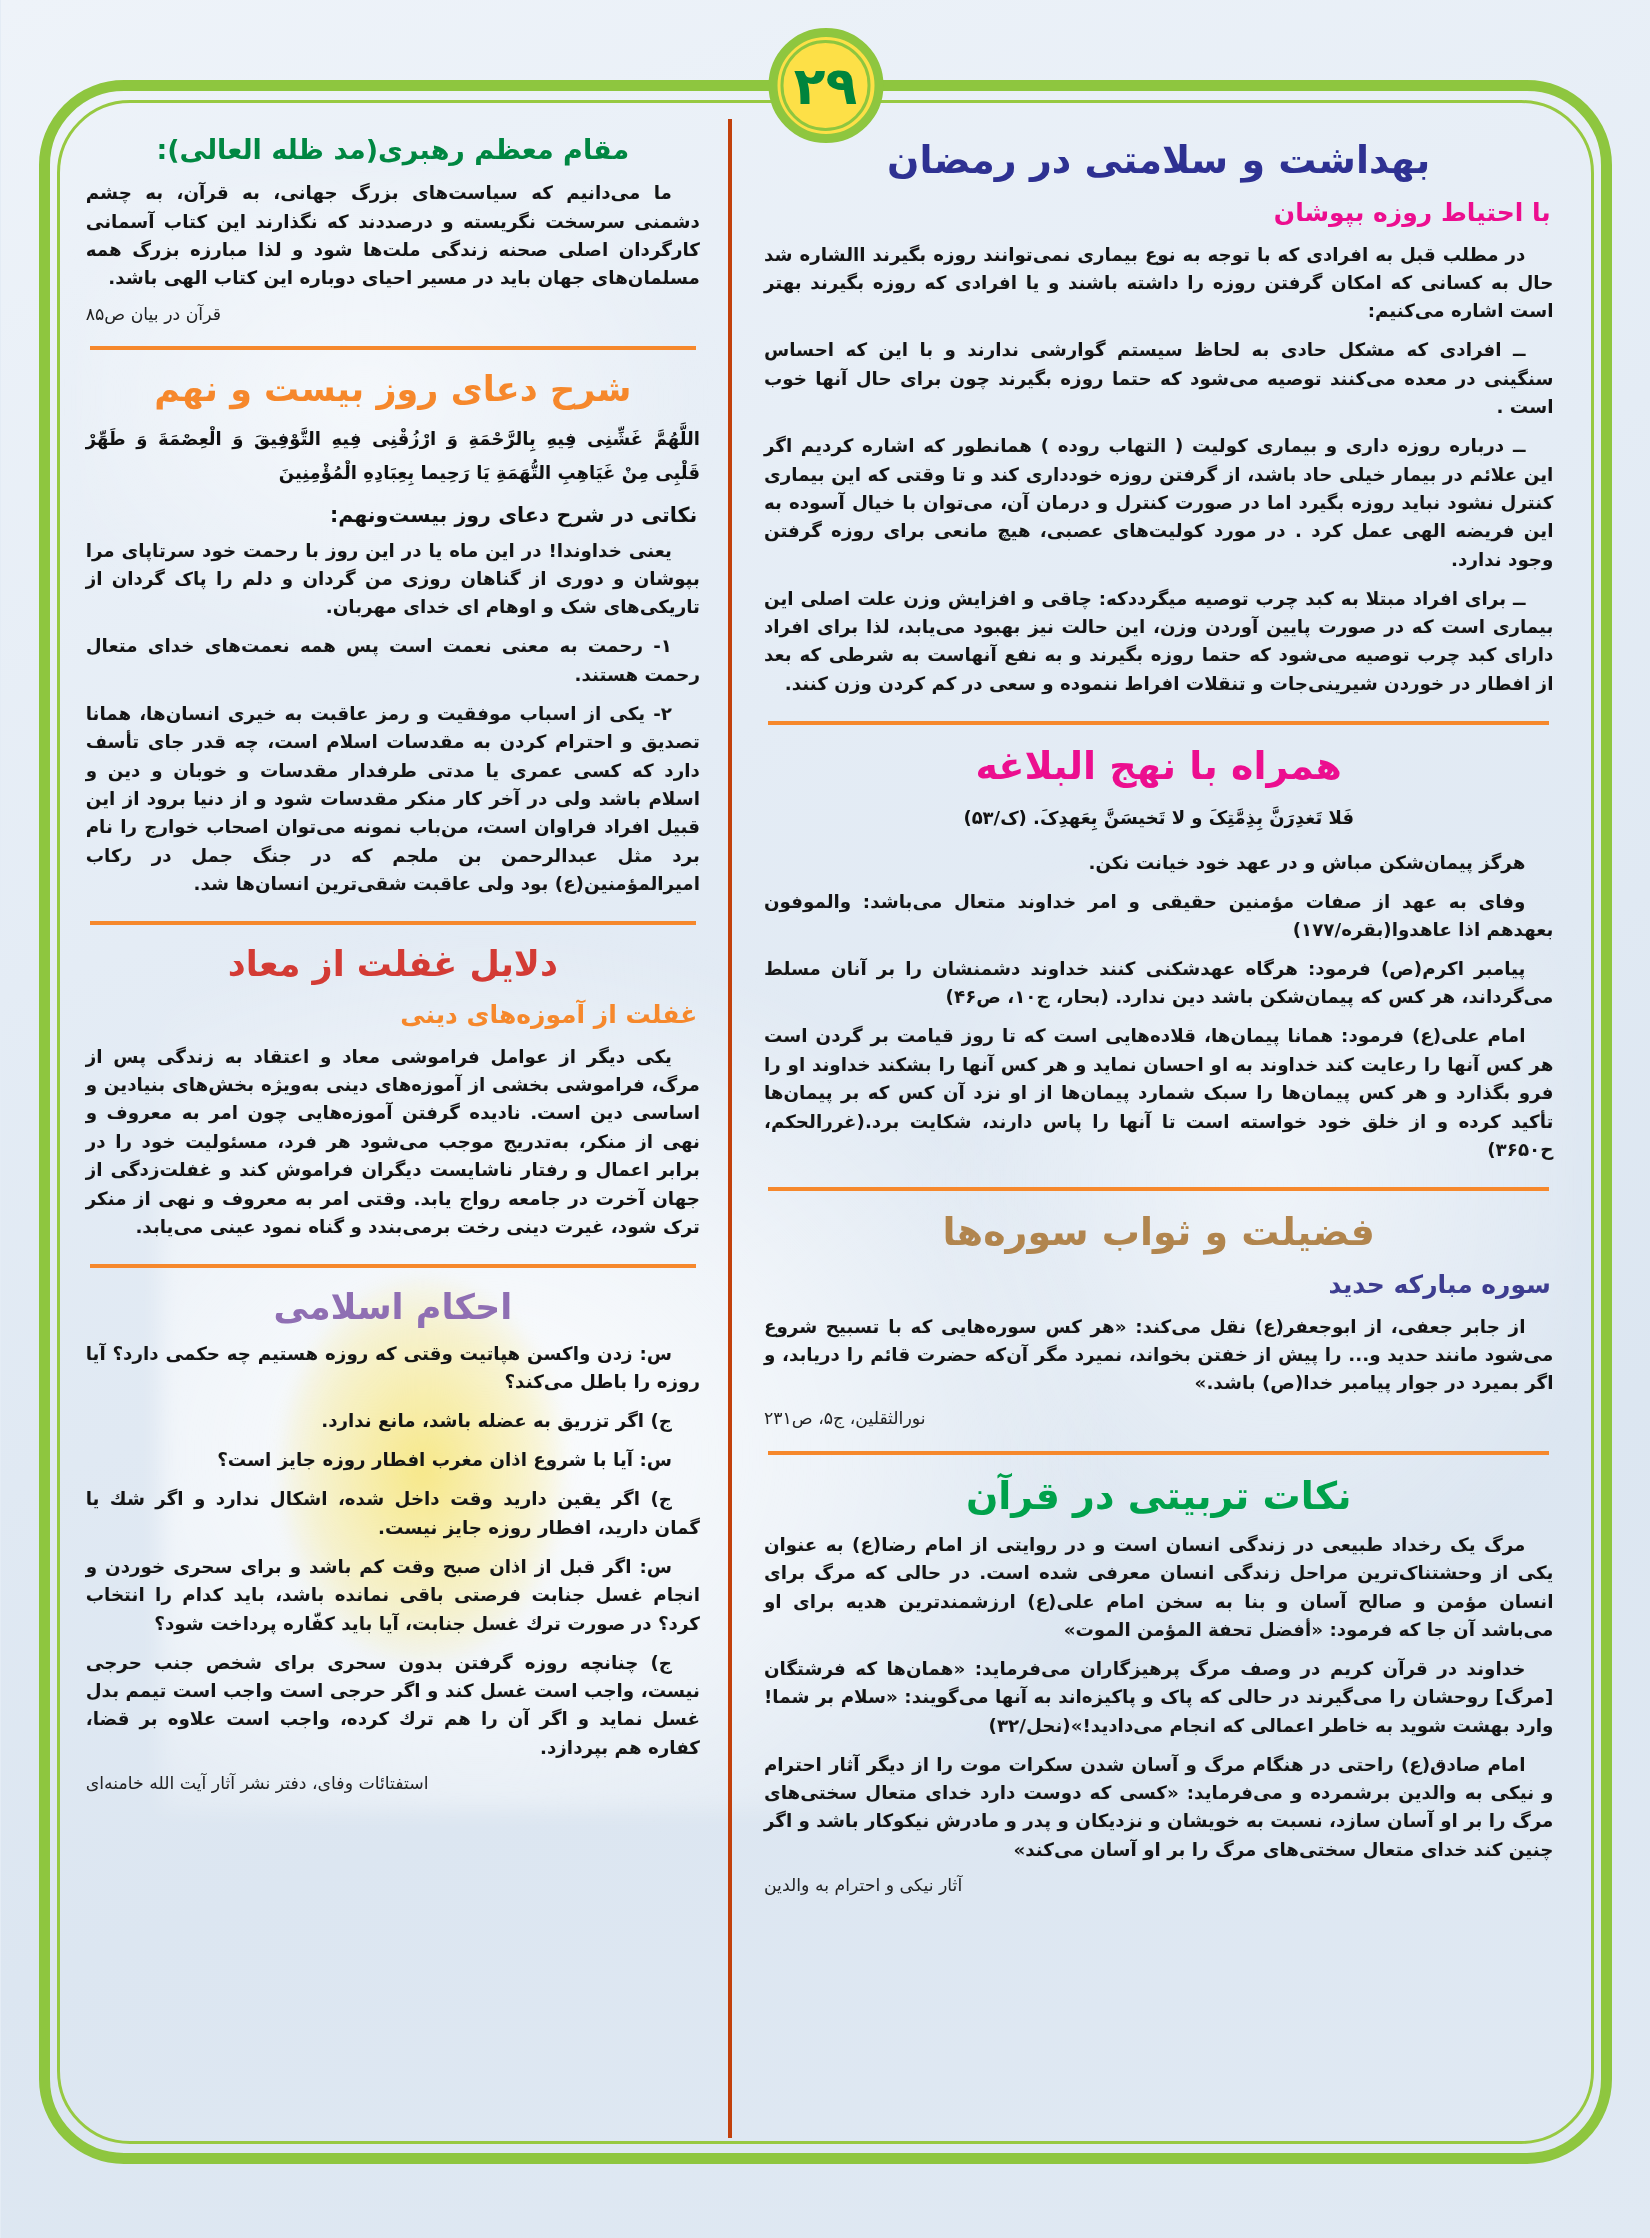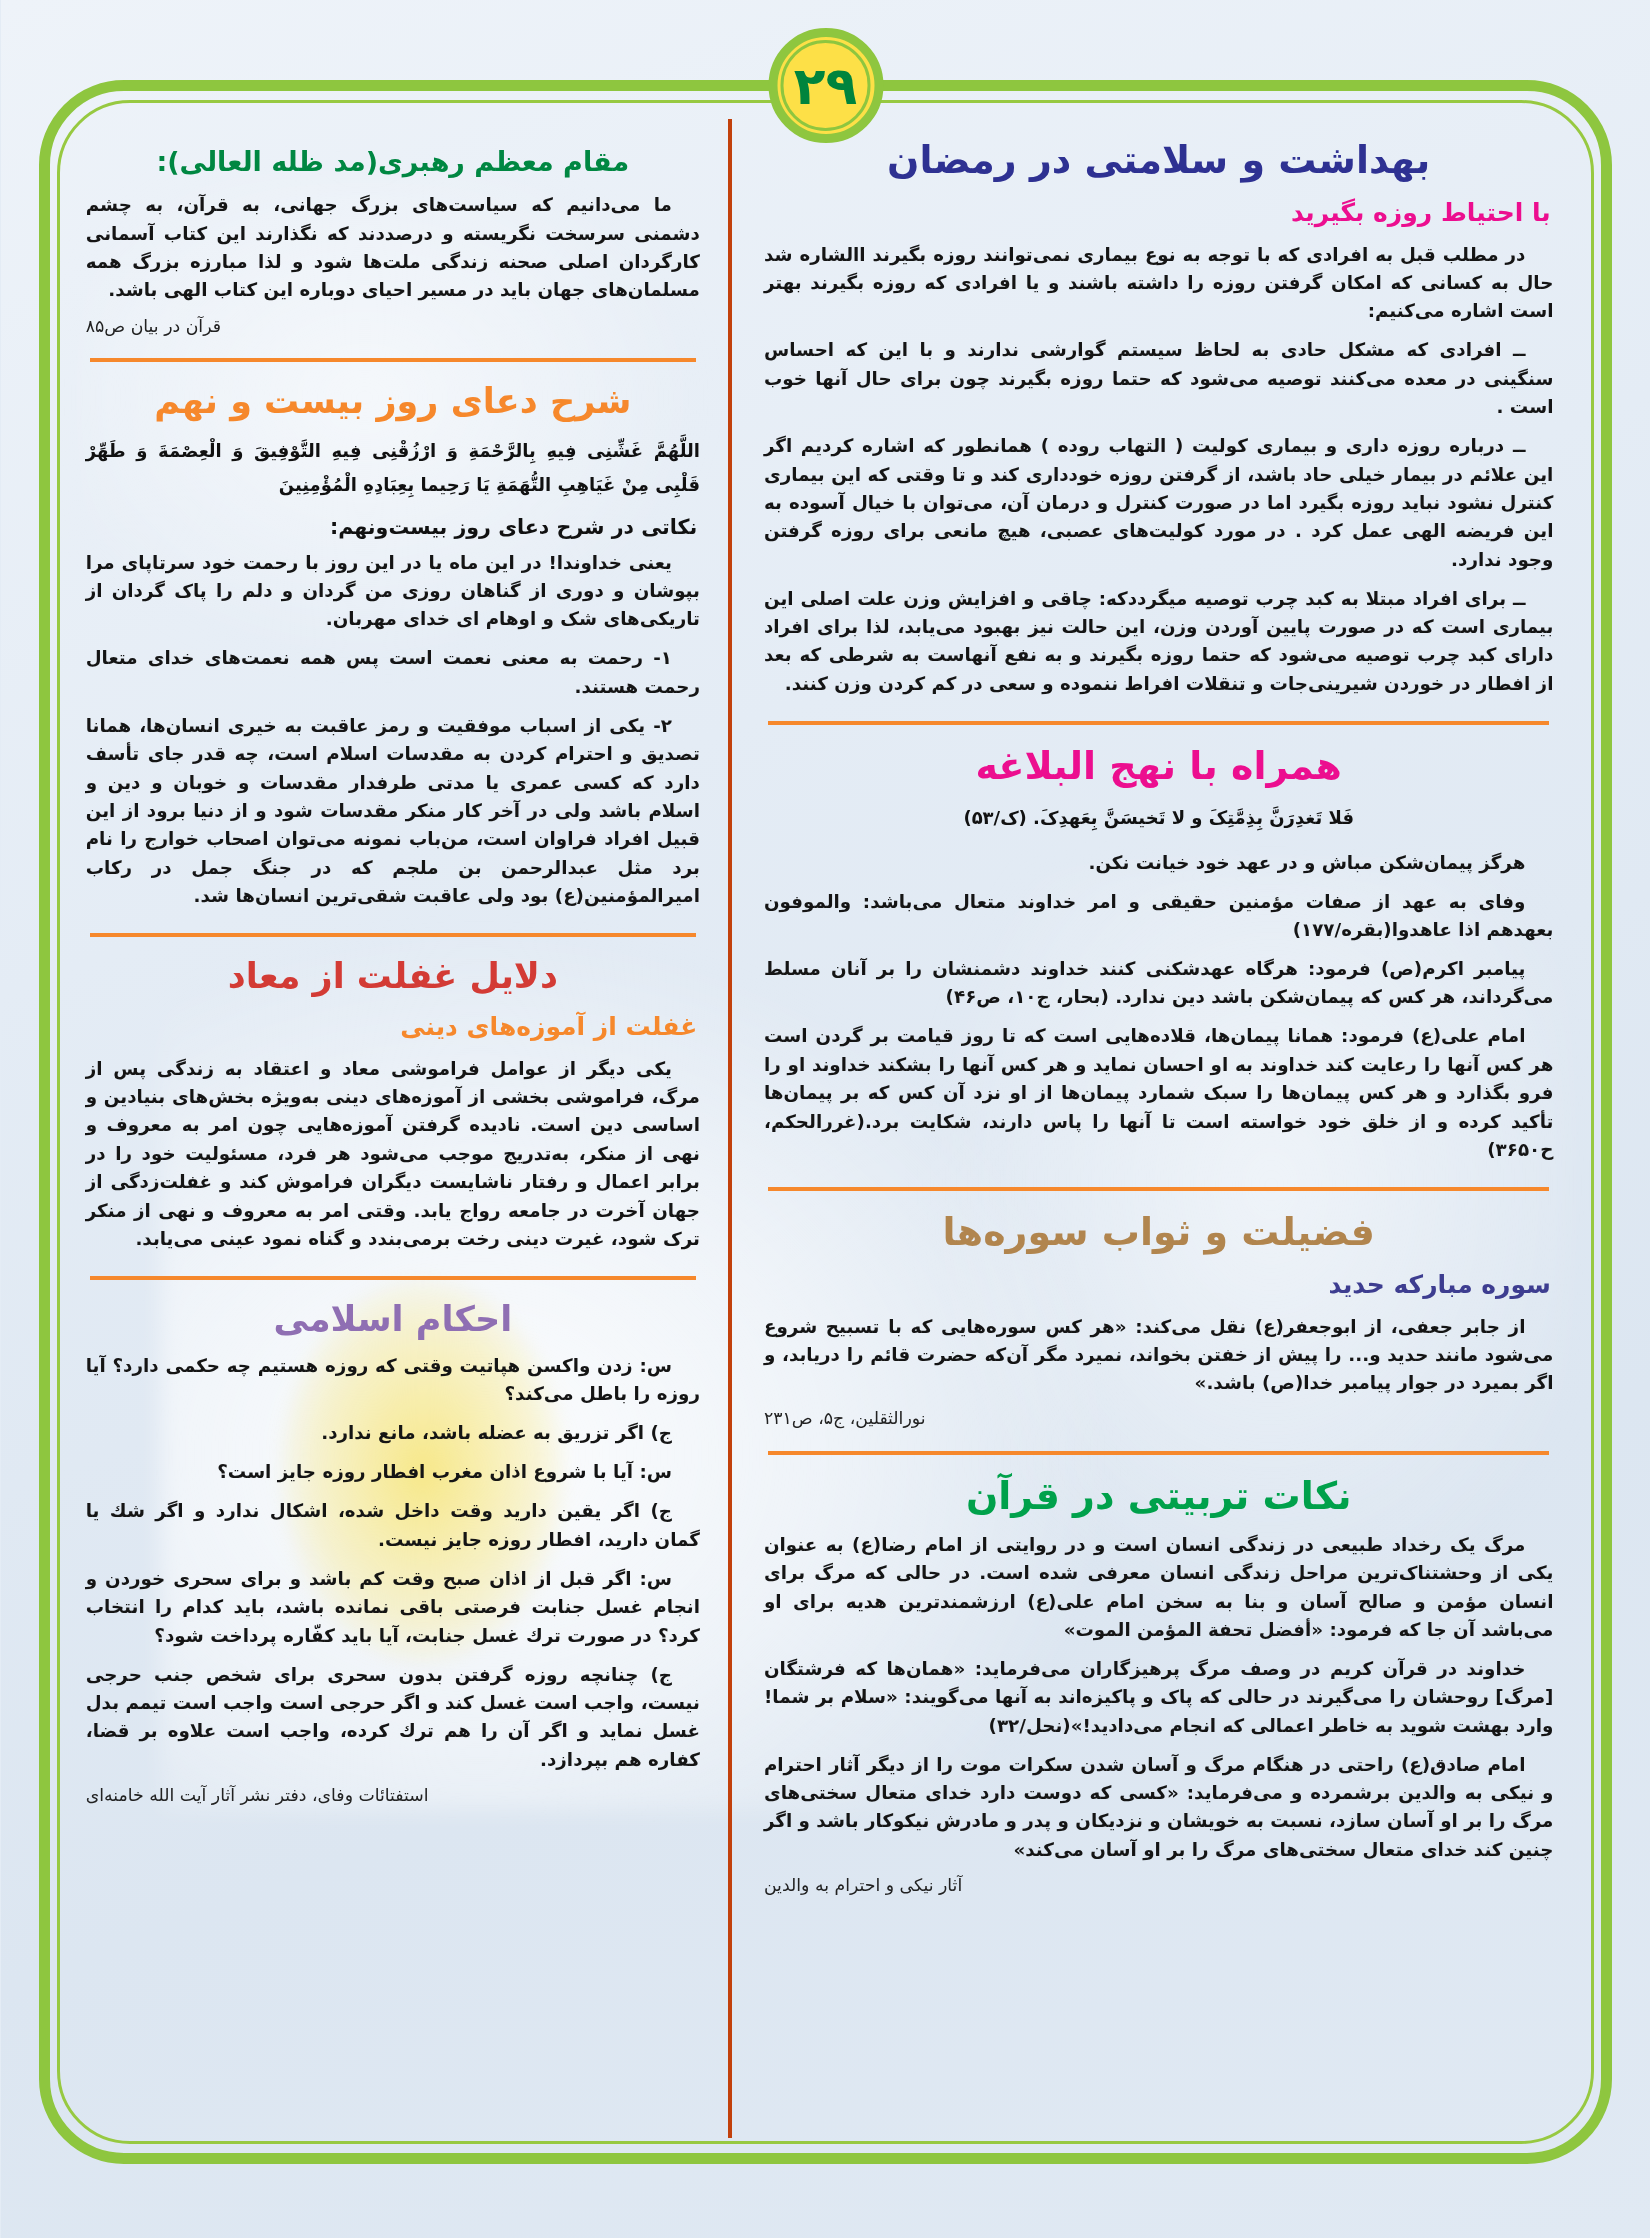--- a/index.html
+++ b/index.html
@@ -40,21 +40,21 @@
   
   .content { position:absolute; top:119px; left:75px; right:75px; bottom:101px;
     display:flex; z-index:2; }
   .col { box-sizing:border-box; }
   .col-right { width:56.5%; padding:5.3px 22.6px 0 32px; border-left:4px solid #c2410c; }
   .col-left  { width:43.5%; padding:5.3px 28px 0 10.7px; }
   
   .sec-title { text-align:center; font-weight:bold; font-size:38px; line-height:1.3;
     margin:12px 0 9.3px; }
   .col-left .sec-title { font-size:35px; }
-  .sec-title.leader { font-size:27px; margin:20px 0 12px; }
+  .sec-title.leader { font-size:27px; margin:8px 0 12px; }
   .sec-sub { font-weight:bold; font-size:25px; line-height:1.4; margin:9.3px 2.7px 10.7px; }
   .para { font-size:18.3px; line-height:1.55; font-weight:bold; color:#151515;
     text-align:justify; text-indent:28px; margin:0 0 10.7px; }
   .arabic { font-size:18px; line-height:1.85; font-weight:bold; color:#111;
     text-align:justify; text-indent:0; margin:4px 0 14.6px; }
   .arabic.centered { text-align:center; }
   .notes-heading { font-size:20.6px; font-weight:bold; color:#111; margin:2.7px 2.7px 9.3px; }
   .cite { font-size:17.3px; font-weight:normal; color:#222; text-align:left; margin:2.7px 0 4px; }
   .divider { border:none; border-top:4px solid #f6882c; margin:22.6px 4px 17.3px; }
   
@@ -85,21 +85,21 @@
   <div class="page-badge-ring"></div>
   <div class="page-number">۲۹</div>
 </div>
 
 <div class="content">
 
   <div class="col col-right">
 
     <div class="section">
       <div class="sec-title c-navy">بهداشت و سلامتی در رمضان</div>
-      <div class="sec-sub c-pink">با احتیاط روزه بگیرید</div>
+      <div class="sec-sub c-pink">با احتیاط روزه بپوشان</div>
       <p class="para">در مطلب قبل به افرادی که با توجه به نوع بیماری نمی‌توانند روزه بگیرند االشاره شد حال به کسانی که امکان گرفتن روزه را داشته باشند و یا افرادی که روزه بگیرند بهتر است اشاره می‌کنیم:</p>
       <p class="para">ــ افرادی که مشکل حادی به لحاظ سیستم گوارشی ندارند و با این که احساس سنگینی در معده می‌کنند توصیه می‌شود که حتما روزه بگیرند چون برای حال آنها خوب است .</p>
       <p class="para">ــ درباره روزه داری و بیماری کولیت ( التهاب روده ) همانطور که اشاره کردیم اگر این علائم در بیمار خیلی حاد باشد، از گرفتن روزه خودداری کند و تا وقتی که این بیماری کنترل نشود نباید روزه بگیرد اما در صورت کنترل و درمان آن، می‌توان با خیال آسوده به این فریضه الهی عمل کرد . در مورد کولیت‌های عصبی، هیچ مانعی برای روزه گرفتن وجود ندارد.</p>
       <p class="para">ــ برای افراد مبتلا به کبد چرب توصیه میگرددکه: چاقی و افزایش وزن علت اصلی این بیماری است که در صورت پایین آوردن وزن، این حالت نیز بهبود می‌یابد، لذا برای افراد دارای کبد چرب توصیه می‌شود که حتما روزه بگیرند و به نفع آنهاست به شرطی که بعد از افطار در خوردن شیرینی‌جات و تنقلات افراط ننموده و سعی در کم کردن وزن کنند.</p>
     </div>
 
     <hr class="divider">
 
     <div class="section">
       <div class="sec-title c-pink">همراه با نهج البلاغه</div>

